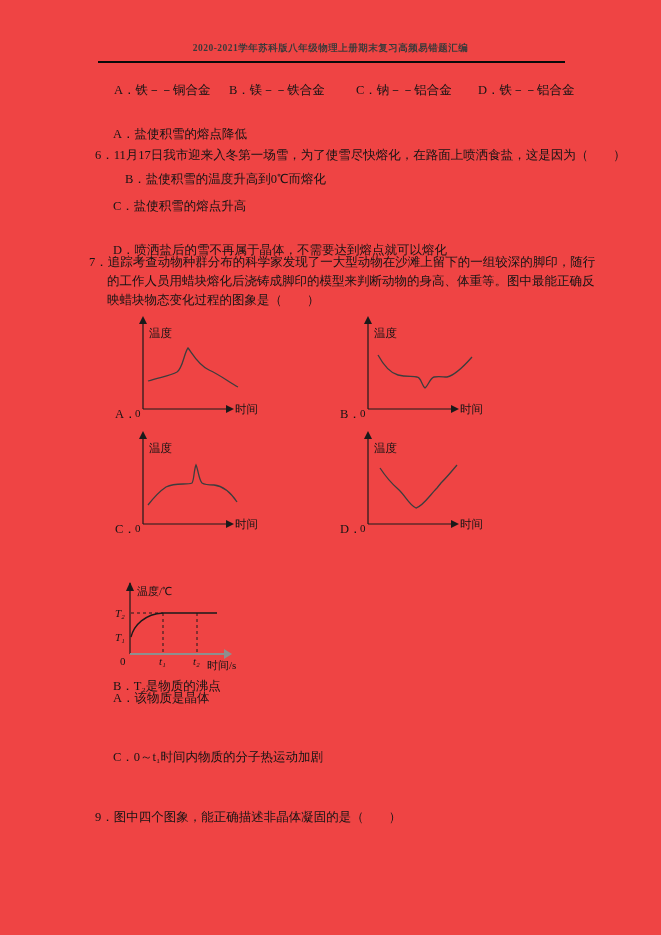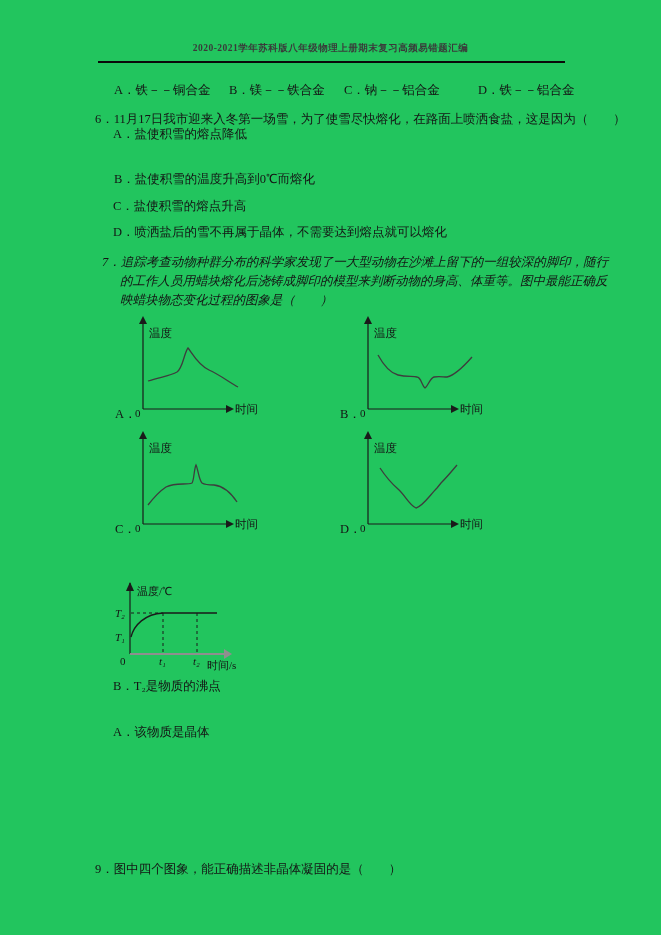--- a/index.html
+++ b/index.html
@@ -1,30 +1,30 @@
 <!DOCTYPE html>
 <html><head>
 <meta charset="utf-8">
 <style>
   * { margin:0; padding:0; box-sizing:border-box; }
   html,body { background:#ffffff; }
   .page {
-    position:relative; width:661px; height:935px; background:#22c55e;
+    position:relative; width:661px; height:935px; background:#ef4444;
     font-family:"Liberation Serif", serif; color:#141414; font-size:12.5px;
     overflow:hidden;
   }
   .hdr {
     position:absolute; top:42px; left:0; width:100%; text-align:center;
     font-size:9.5px; font-weight:bold; color:#3a3a3a; letter-spacing:0.5px;
   }
   .hrule { position:absolute; top:61px; left:98px; width:467px; height:1.5px; background:#0a0a0a; }
-  .stem { position:absolute; left:95px; line-height:19px; white-space:nowrap; }
+  .stem { position:absolute; left:95px; line-height:19px; white-space:nowrap;margin-top:36px; }
   .stem-wrap {
-    position:absolute; left:102px; width:507px; line-height:19px;
-    padding-left:18px; text-indent:-18px; white-space:normal;font-style:italic;
+    position:absolute; left:89px; width:507px; line-height:19px;
+    padding-left:18px; text-indent:-18px; white-space:normal;
   }
   .opt { position:absolute; white-space:nowrap; }
   .graph { position:absolute; }
   svg text { font-family:"Liberation Serif", serif; fill:#141414; }
   svg .ital { font-style:italic; }
   svg .axis { stroke:#1a1a1a; stroke-width:1.2; fill:none; }
   svg .axis-gray { stroke:#8f8f8f; stroke-width:2; fill:none; }
   svg .curve { stroke:#3d3d3d; stroke-width:1.3; fill:none; }
   svg .dash { stroke:#1a1a1a; stroke-width:1; fill:none; stroke-dasharray:3,3; }
   svg .arrow { fill:#1a1a1a; }
@@ -33,28 +33,28 @@
 </head>
 <body>
 
 <div class="page">
 
   <div class="hdr">2020-2021学年苏科版八年级物理上册期末复习高频易错题汇编</div>
   <div class="hrule"></div>
 
   <span class="opt" style="top:82px;left:114px">A．铁－－铜合金</span>
   <span class="opt" style="top:82px;left:229px">B．镁－－铁合金</span>
-  <span class="opt" style="top:82px;left:344px">C．钠－－铝合金</span>
+  <span class="opt" style="top:82px;left:356px">C．钠－－铝合金</span>
   <span class="opt" style="top:82px;left:478px">D．铁－－铝合金</span>
 
   <div class="stem" style="top:110px">6．11月17日我市迎来入冬第一场雪，为了使雪尽快熔化，在路面上喷洒食盐，这是因为（　　）</div>
   <span class="opt" style="top:126px;left:113px">A．盐使积雪的熔点降低</span>
-  <span class="opt" style="top:171px;left:114px">B．盐使积雪的温度升高到0℃而熔化</span>
+  <span class="opt" style="top:171px;left:125px">B．盐使积雪的温度升高到0℃而熔化</span>
   <span class="opt" style="top:198px;left:113px">C．盐使积雪的熔点升高</span>
-  <span class="opt" style="top:224px;left:113px">D．喷洒盐后的雪不再属于晶体，不需要达到熔点就可以熔化</span>
+  <span class="opt" style="top:242px;left:113px">D．喷洒盐后的雪不再属于晶体，不需要达到熔点就可以熔化</span>
 
   <div class="stem-wrap" style="top:253px">7．追踪考查动物种群分布的科学家发现了一大型动物在沙滩上留下的一组较深的脚印，随行的工作人员用蜡块熔化后浇铸成脚印的模型来判断动物的身高、体重等。图中最能正确反映蜡块物态变化过程的图象是（　　）</div>
 
   <svg class="graph" style="top:314px;left:113px" width="152" height="106" viewBox="0 0 152 106">
     <line class="axis" x1="30" y1="8" x2="30" y2="95"></line>
     <polygon class="arrow" points="26,10 30,2 34,10"></polygon>
     <line class="axis" x1="30" y1="95" x2="114" y2="95"></line>
     <polygon class="arrow" points="113,91 121,95 113,99"></polygon>
     <text x="36" y="23" font-size="11.5">温度</text>
     <text x="122" y="99" font-size="11.5">时间</text>
@@ -111,18 +111,19 @@
     <text x="16" y="84" font-size="11">0</text>
     <text x="55" y="84" font-size="11" class="ital">t₁</text>
     <text x="89" y="84" font-size="11" class="ital">t₂</text>
     <text x="103" y="88" font-size="11">时间/s</text>
     <path class="dash" d="M27 32 L59 32"></path>
     <path class="dash" d="M59 32 L59 73"></path>
     <path class="dash" d="M93 32 L93 73"></path>
     <path class="curve" style="stroke:#1a1a1a" d="M27 56 C30 44 41 33 59 32 L113 32"></path>
   </svg>
 
-  <span class="opt" style="top:724px;left:113px">A．该物质是晶体</span>
+  <span class="opt" style="top:690px;left:113px">A．该物质是晶体</span>
   <span class="opt" style="top:678px;left:113px">B．T₂是物质的沸点</span>
+  <span class="opt" style="top:749px;left:113px">C．0～t₁时间内物质的分子热运动加剧</span>
 
-  <div class="stem" style="top:860px">9．图中四个图象，能正确描述非晶体凝固的是（　　）</div>
+  <div class="stem" style="top:772px">9．图中四个图象，能正确描述非晶体凝固的是（　　）</div>
 
 </div>
 
 </body></html>

